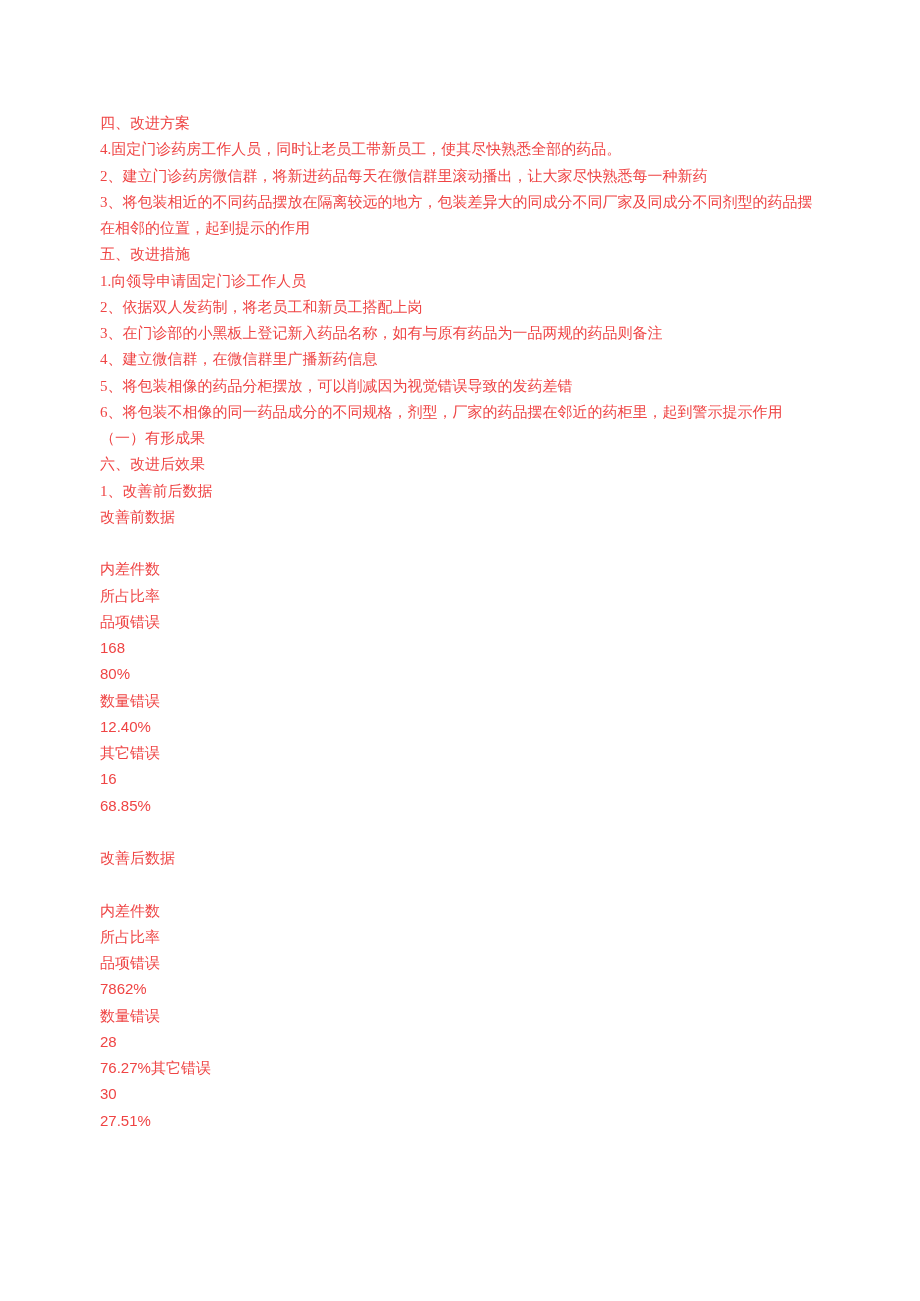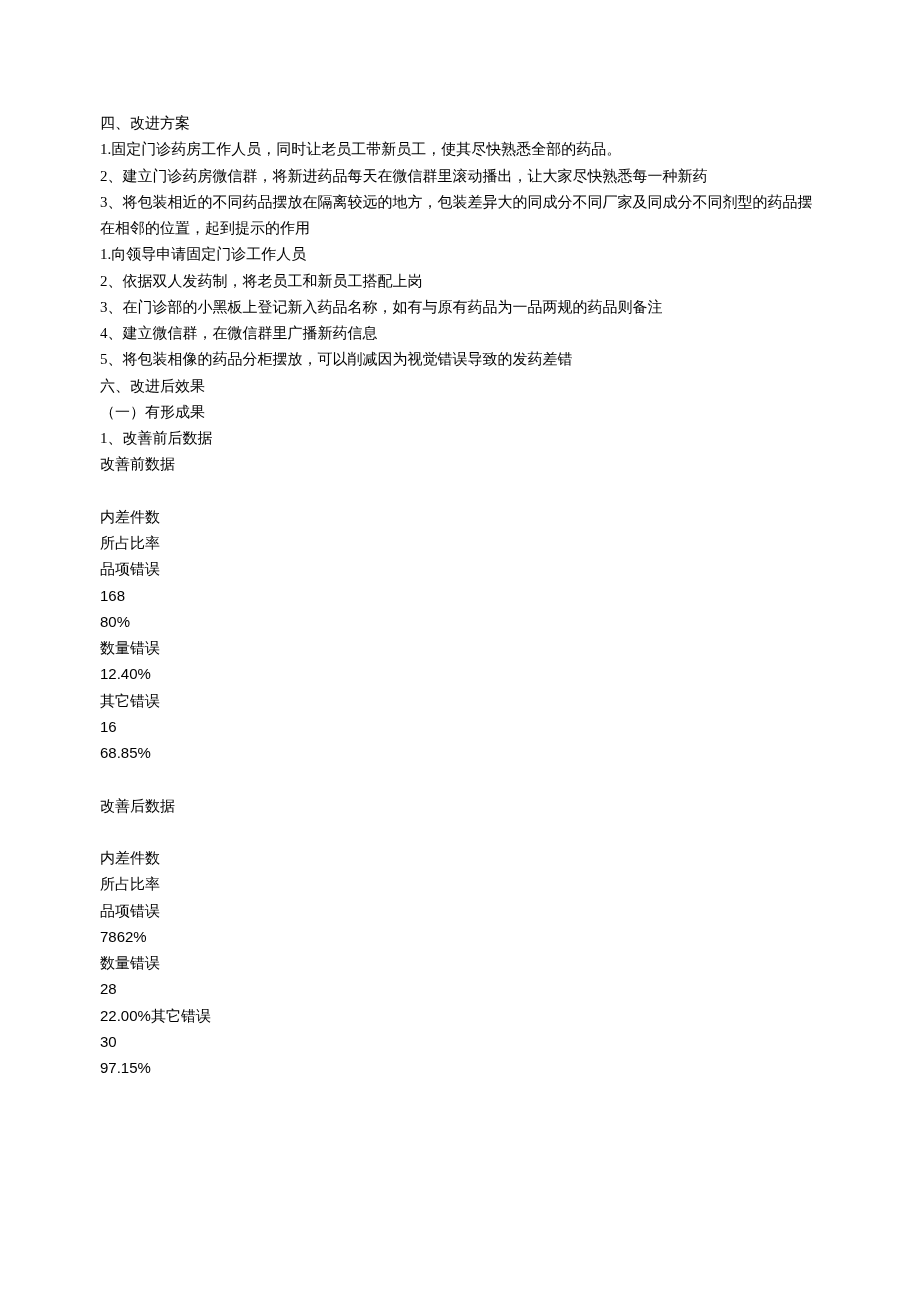--- a/index.html
+++ b/index.html
@@ -5,49 +5,51 @@
   body {
     margin: 0;
     padding: 0;
     background: #ffffff;
     font-family: "SimSun", "宋体", serif;
     width: 920px;
   }
   .page {
     padding: 110px 100px 60px 100px;
     box-sizing: border-box;
-    color: #000000;
+    color: #ef4444;
     font-size: 15px;
     line-height: 1.75;
   }
   .line {
     display: block;
   }
   .latin {
     font-family: Liberation Sans, sans-serif;
   }
 </style>
 </head>
 <body>
 
 <div class="page">
 
   <span class="line">四、改进方案</span>
-  <span class="line">1.固定门诊药房工作人员，同时让老员工带新员工，使其尽快熟悉全部的药品。</span>
+  <span class="line">4.固定门诊药房工作人员，同时让老员工带新员工，使其尽快熟悉全部的药品。</span>
   <span class="line">2、建立门诊药房微信群，将新进药品每天在微信群里滚动播出，让大家尽快熟悉每一种新药</span>
   <span class="line">3、将包装相近的不同药品摆放在隔离较远的地方，包装差异大的同成分不同厂家及同成分不同剂型的药品摆在相邻的位置，起到提示的作用</span>
 
+  <span class="line">五、改进措施</span>
   <span class="line">1.向领导申请固定门诊工作人员</span>
   <span class="line">2、依据双人发药制，将老员工和新员工搭配上岗</span>
   <span class="line">3、在门诊部的小黑板上登记新入药品名称，如有与原有药品为一品两规的药品则备注</span>
   <span class="line">4、建立微信群，在微信群里广播新药信息</span>
   <span class="line">5、将包装相像的药品分柜摆放，可以削减因为视觉错误导致的发药差错</span>
+  <span class="line">6、将包装不相像的同一药品成分的不同规格，剂型，厂家的药品摆在邻近的药柜里，起到警示提示作用</span>
 
+  <span class="line">（一）有形成果</span>
   <span class="line">六、改进后效果</span>
-  <span class="line">（一）有形成果</span>
   <span class="line">1、改善前后数据</span>
 
   <span class="line">改善前数据</span>
   <span class="line">&nbsp;</span>
   <span class="line">内差件数</span>
   <span class="line">所占比率</span>
   <span class="line">品项错误</span>
   <span class="line latin">168</span>
   <span class="line latin">80%</span>
   <span class="line">数量错误</span>
@@ -58,17 +60,17 @@
 
   <span class="line">&nbsp;</span>
   <span class="line">改善后数据</span>
   <span class="line">&nbsp;</span>
   <span class="line">内差件数</span>
   <span class="line">所占比率</span>
   <span class="line">品项错误</span>
   <span class="line latin">7862%</span>
   <span class="line">数量错误</span>
   <span class="line latin">28</span>
-  <span class="line"><span class="latin">22.00%</span><span>其它错误</span></span>
+  <span class="line"><span class="latin">76.27%</span><span>其它错误</span></span>
   <span class="line latin">30</span>
-  <span class="line latin">97.15%</span>
+  <span class="line latin">27.51%</span>
 
 </div>
 
 </body></html>

